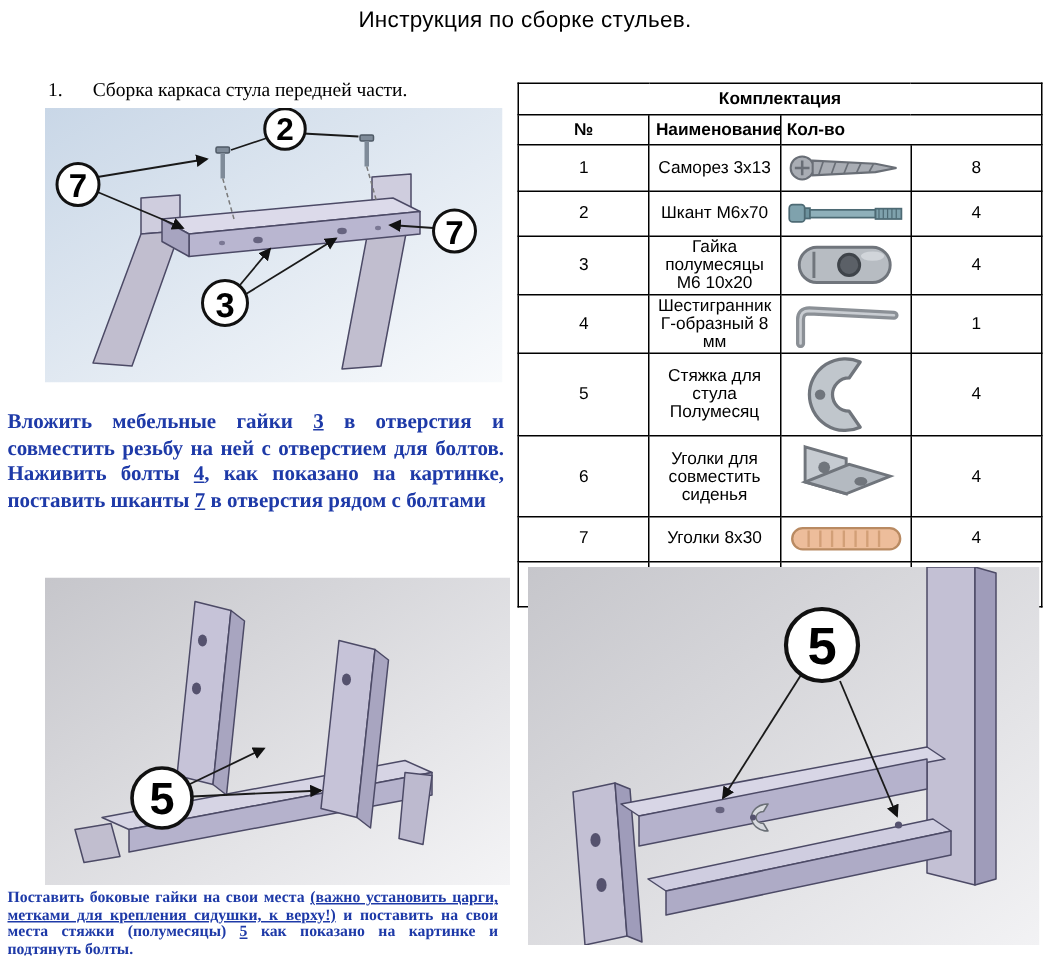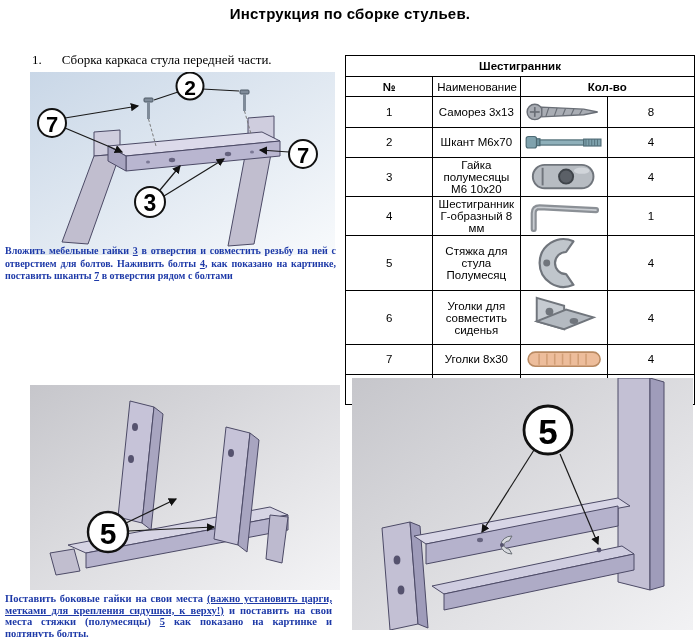--- a/index.html
+++ b/index.html
@@ -1,46 +1,46 @@
 <!DOCTYPE html>
 <html><head>
 <meta charset="utf-8">
 <style>
   *{box-sizing:border-box;margin:0;padding:0}
   html,body{width:700px;height:637px;background:#fff;overflow:hidden;
     font-family:"Liberation Sans",sans-serif;color:#000}
   body{position:relative}
 
   .page-title{position:absolute;left:0;top:5px;width:100%;text-align:center;
-    font-size:15px;font-weight:bold;letter-spacing:.2px}
+    font-size:15px;font-weight:normal;letter-spacing:.2px}
 
   .step-heading{position:absolute;left:32px;top:52px;
     font-family:Liberation Serif, serif;font-size:13px}
   .step-heading .num{margin-right:20px}
 
   .diagram{position:absolute}
   #diagram1{left:30px;top:72px;width:305px;height:183px}
   #diagram2{left:30px;top:385px;width:310px;height:205px}
   #diagram3{left:352px;top:378px;width:341px;height:252px}
   svg{display:block;width:100%;height:100%}
 
   .instr{position:absolute;font-family:"Liberation Serif",serif;font-weight:bold;
     color:#1e3aa8;text-align:justify}
   .instr .em{text-decoration:underline}
-  #instr-top{left:5px;top:245px;width:331px;font-size:10px;line-height:1.25}
+  #instr-top{left:5px;top:273px;width:331px;font-size:14px;line-height:1.25}
   #instr-bottom{left:5px;top:593px;width:327px;font-size:10.5px;line-height:1.1}
 
   table.parts{position:absolute;left:345px;top:55px;width:350px;
     border-collapse:collapse;table-layout:fixed}
   table.parts td,table.parts th{border:1px solid #000;padding:1px 4px;
     font-size:11.5px;overflow:hidden}
   .t-title{text-align:center;font-weight:bold;font-size:12.5px;height:21px}
   .c-num{width:34px;text-align:center;font-weight:bold;height:20px}
-  .c-name{width:200px;text-align:right;font-weight:normal}
-  .c-qty{width:116px;text-align:center;font-weight:bold}
+  .c-name{width:200px;text-align:right;font-weight:bold}
+  .c-qty{width:116px;font-weight:bold}
   .r-num{text-align:center;height:30px}
   .r-name{text-align:center}
   .r-icon{width:76px;text-align:center;vertical-align:middle}
   .r-icon svg{display:inline-block;vertical-align:middle}
   .r-qty{width:40px;text-align:center}
 
   .callout-circle{fill:#fff;stroke:#111}
   .callout-num{font-family:"Liberation Sans",sans-serif;font-weight:bold;
     text-anchor:middle;dominant-baseline:central;fill:#000}
   .leader{stroke:#1a1a1a;stroke-width:1.2;fill:none}
@@ -121,21 +121,21 @@
   </svg>
 </div>
 
 <p class="instr" id="instr-top">
   <span>Вложить мебельные гайки </span><span class="em">3</span><span> в отверстия и совместить резьбу на ней с отверстием для болтов. Наживить болты </span><span class="em">4</span><span>, как показано на картинке, поставить шканты </span><span class="em">7</span><span> в отверстия рядом с болтами</span>
 </p>
 
 <table class="parts">
   <tbody>
       <tr>
-    <td class="t-title" colspan="4">Шестигранник</td>
+    <td class="t-title" colspan="4">Комплектация</td>
   </tr>
   <tr>
     <td class="c-num">№</td>
     <td class="c-name">Наименование</td>
     <td class="c-qty" colspan="2">Кол-во</td>
   </tr>
 
   <tr>
     <td class="r-num">1</td>
     <td class="r-name">Саморез 3х13</td>

